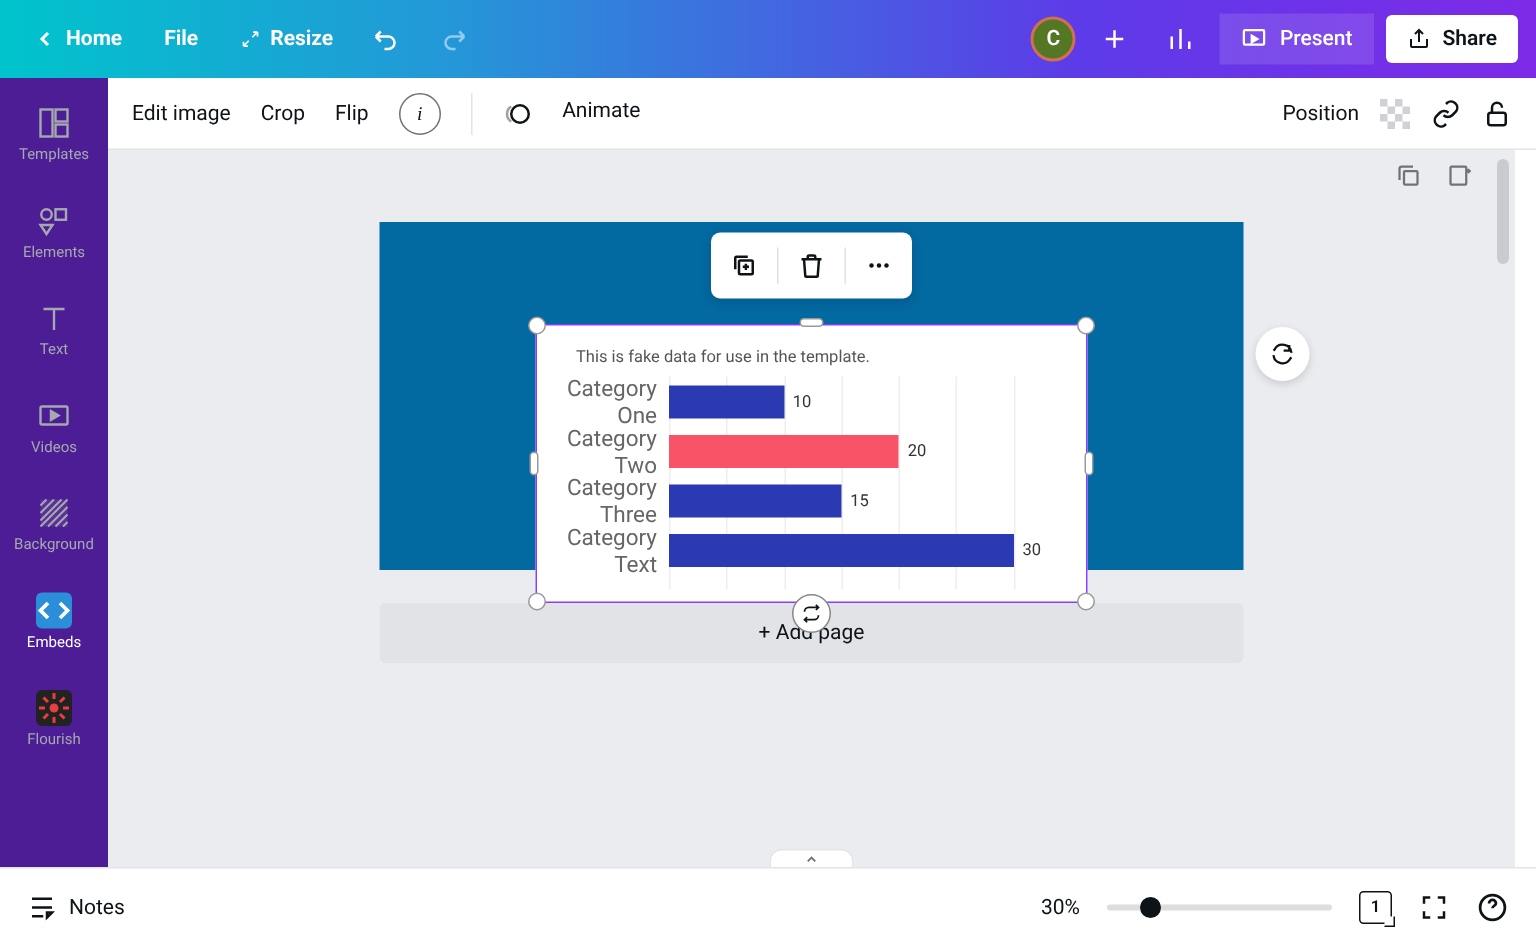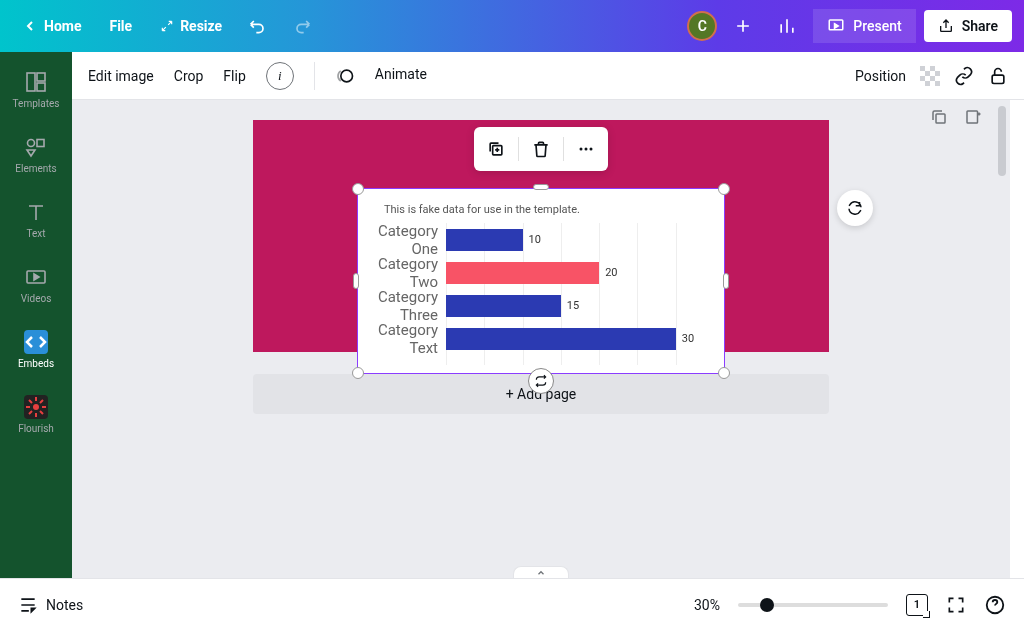--- a/index.html
+++ b/index.html
@@ -6,34 +6,34 @@
 body{width:1024px;height:630px;overflow:hidden;background:#fff}
 .topbar{height:52px;background:linear-gradient(90deg,#00c4cc 0%,#2596d8 30%,#5d3be8 70%,#7d2ae7 100%);display:flex;align-items:center;padding:0 12px;color:#fff}
 .tb-left{display:flex;align-items:center;gap:8px}
 .tb-btn{display:flex;align-items:center;gap:6px;padding:6px 10px;font-size:14px;font-weight:700;cursor:pointer;border-radius:4px}
 .tb-right{margin-left:auto;display:flex;align-items:center;gap:8px}
 .avatar{width:30px;height:30px;border-radius:50%;background:#547725;border:2px solid #d16f4e;display:flex;align-items:center;justify-content:center;font-weight:600;font-size:14px}
 .icon-btn{width:36px;height:36px;display:flex;align-items:center;justify-content:center;border-radius:4px;cursor:pointer}
 .present-btn{display:flex;align-items:center;gap:8px;background:rgba(255,255,255,.12);padding:8px 14px;border-radius:0;font-size:14px;font-weight:500;cursor:pointer}
 .share-btn{display:flex;align-items:center;gap:8px;background:#fff;color:#0e1318;padding:8px 14px;border-radius:4px;font-size:14px;font-weight:600;cursor:pointer}
 .mainwrap{display:flex;height:526px}
-.sidebar{width:72px;background:#14532d;display:flex;flex-direction:column;padding-top:8px}
+.sidebar{width:72px;background:#4c1d95;display:flex;flex-direction:column;padding-top:8px}
 .sb-item{display:flex;flex-direction:column;align-items:center;gap:4px;padding:10px 0 16px;color:#a5a9ad;font-size:10px;cursor:pointer}
 .sb-item.active{color:#fff}
 .sb-item svg{width:24px;height:24px}
 .sb-app{width:24px;height:24px;border-radius:4px;display:flex;align-items:center;justify-content:center}
 .editor{flex:1;display:flex;flex-direction:column;background:#ebecf0;position:relative}
 .toolbar{height:48px;background:#fff;border-bottom:1px solid #e3e4e8;display:flex;align-items:center;padding:0 16px;gap:20px;color:#0e1318;font-size:14px}
 .tool-link{cursor:pointer}
 .tool-icon{width:28px;height:28px;border:1.5px solid #6f7378;border-radius:50%;display:flex;align-items:center;justify-content:center;font-size:13px;font-style:italic;font-family:serif;cursor:pointer}
 .animate-btn{display:flex;gap:20px;cursor:pointer}
 .tool-right{margin-left:auto;display:flex;align-items:center;gap:14px}
 .canvas-area{flex:1;position:relative;display:flex;align-items:flex-start;justify-content:center;padding-top:20px;border-right:14px solid #fff}
 .canvas-top-icons{position:absolute;top:8px;right:28px;display:flex;gap:16px;color:#6f7378}
-.slide{width:576px;height:232px;background:#be185d;position:relative;margin-top:0}
+.slide{width:576px;height:232px;background:#0369a1;position:relative;margin-top:28px}
 .float-toolbar{position:absolute;top:7px;left:50%;transform:translateX(-50%);background:#fff;border-radius:6px;box-shadow:0 2px 8px rgba(0,0,0,.15);display:flex;align-items:center;gap:4px;padding:6px}
 .float-btn{width:32px;height:32px;display:flex;align-items:center;justify-content:center;cursor:pointer;border-radius:4px}
 .divider{width:1px;height:24px;background:#e0e0e0;margin:0 2px}
 .chart-container{position:absolute;top:68px;left:104px;width:368px;height:186px;background:#fff;border:1px solid #8b3dff}
 .handle{position:absolute;width:12px;height:12px;background:#fff;border:1px solid #999;border-radius:50%}
 .h-tl{top:-6px;left:-6px}.h-tr{top:-6px;right:-6px}.h-bl{bottom:-6px;left:-6px}.h-br{bottom:-6px;right:-6px}
 .h-t{top:-5px;left:50%;transform:translateX(-50%);width:16px;height:6px;border-radius:3px}
 .h-b{bottom:-5px;left:50%;transform:translateX(-50%);width:16px;height:6px;border-radius:3px}
 .h-l{left:-5px;top:50%;transform:translateY(-50%);width:6px;height:16px;border-radius:3px}
 .h-r{right:-5px;top:50%;transform:translateY(-50%);width:6px;height:16px;border-radius:3px}
@@ -145,20 +145,27 @@
         </svg>
       <span>Text</span>
     </div>
     <div class="sb-item">
       <svg viewBox="0 0 24 24" fill="none" stroke="currentColor" stroke-width="1.6">
           <rect x="3" y="6" width="18" height="12" rx="1"></rect>
           <path d="M10 9l5 3-5 3z" fill="currentColor"></path>
         </svg>
       <span>Videos</span>
     </div>
+    <div class="sb-item">
+      <svg viewBox="0 0 24 24" fill="currentColor">
+          <path d="M3 3h18v18H3z" opacity=".15"></path>
+          <path d="M3 7l4-4M3 12l9-9M3 17L17 3M3 21L21 3M8 21L21 8M13 21l8-8M18 21l3-3" stroke="currentColor" stroke-width="1.4" fill="none"></path>
+        </svg>
+      <span>Background</span>
+    </div>
     <div class="sb-item active">
       <div class="sb-app" style="background:#2a8fd8">
         <svg width="14" height="14" viewBox="0 0 24 24" fill="none" stroke="#fff" stroke-width="2.5">
             <path d="M8 7l-5 5 5 5M16 7l5 5-5 5"></path>
           </svg>
       </div>
       <span>Embeds</span>
     </div>
     <div class="sb-item">
       <div class="sb-app" style="background:#222">

